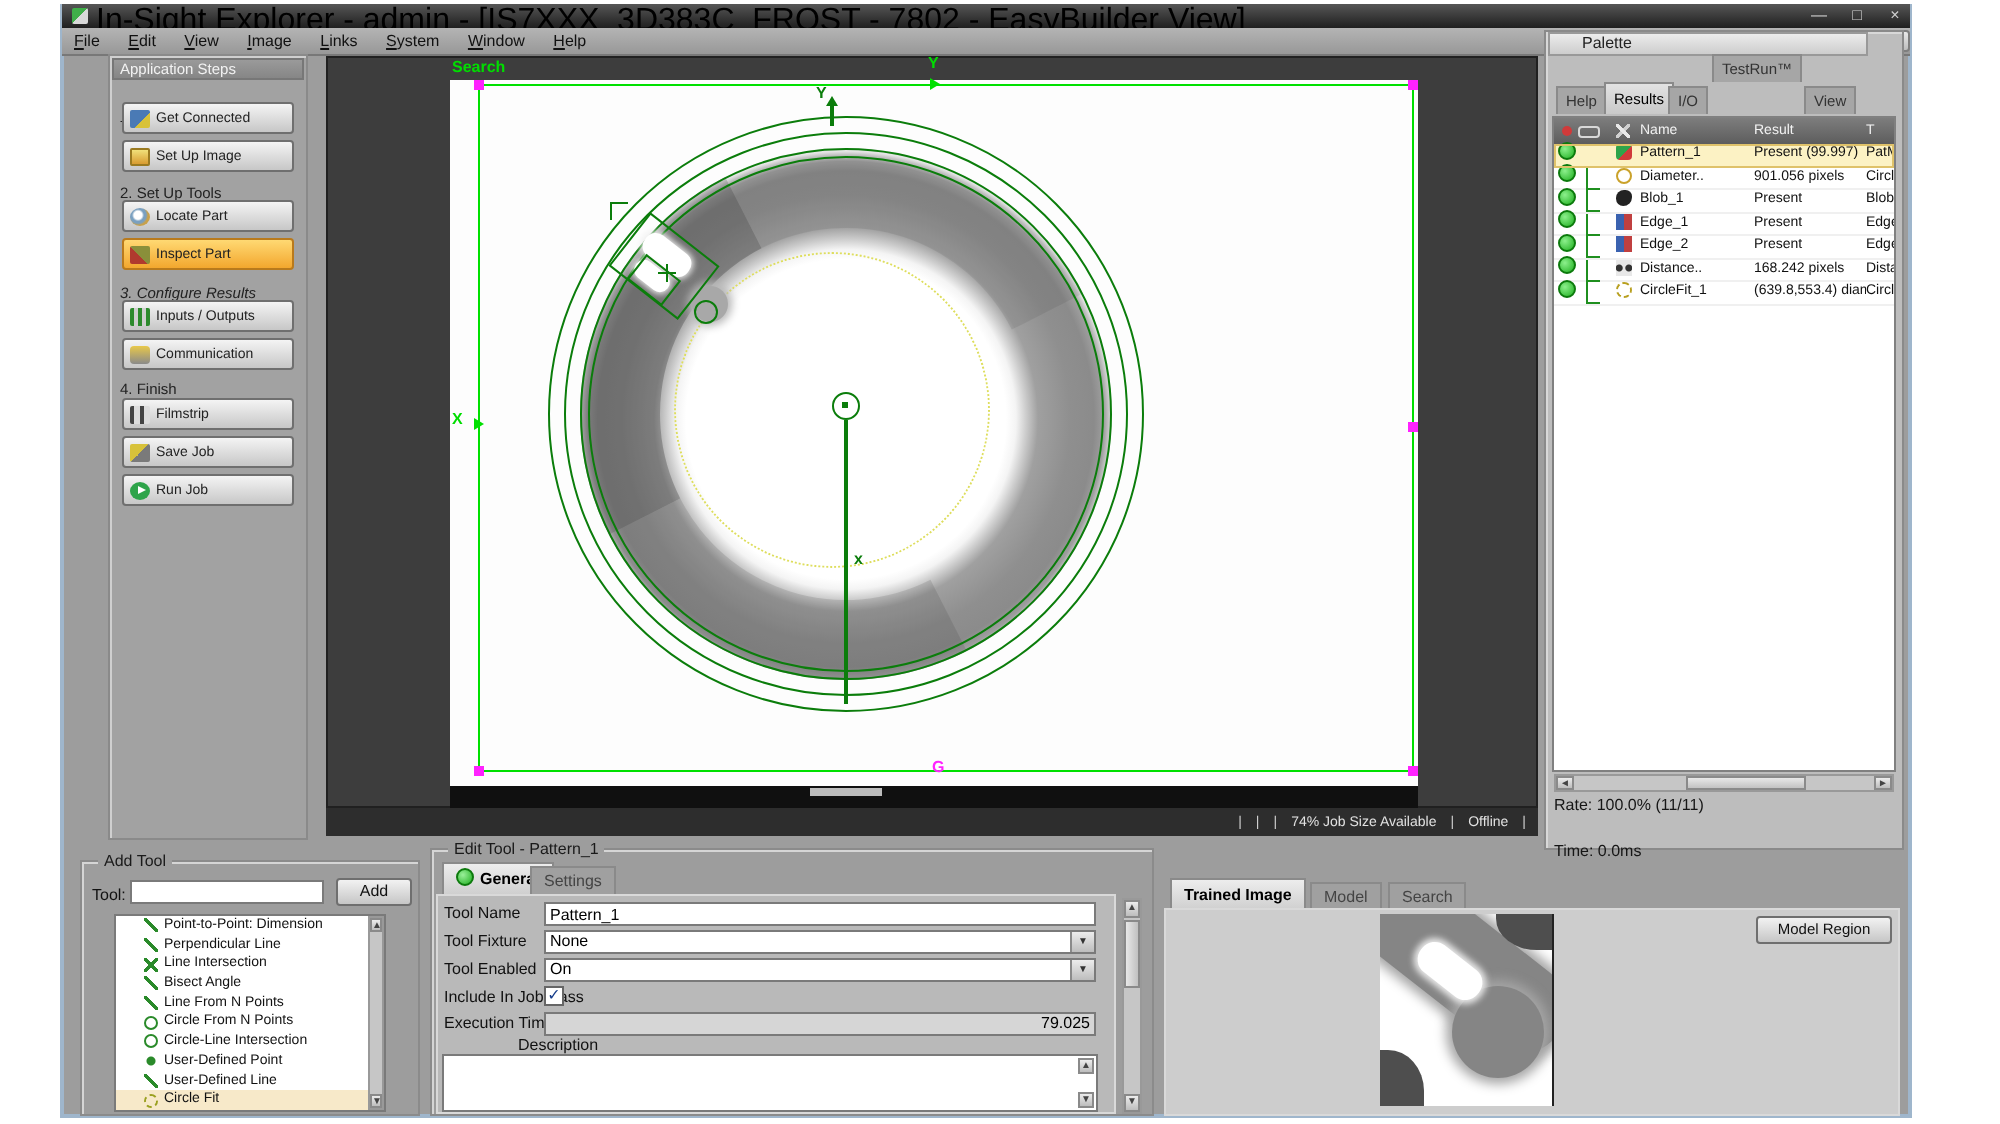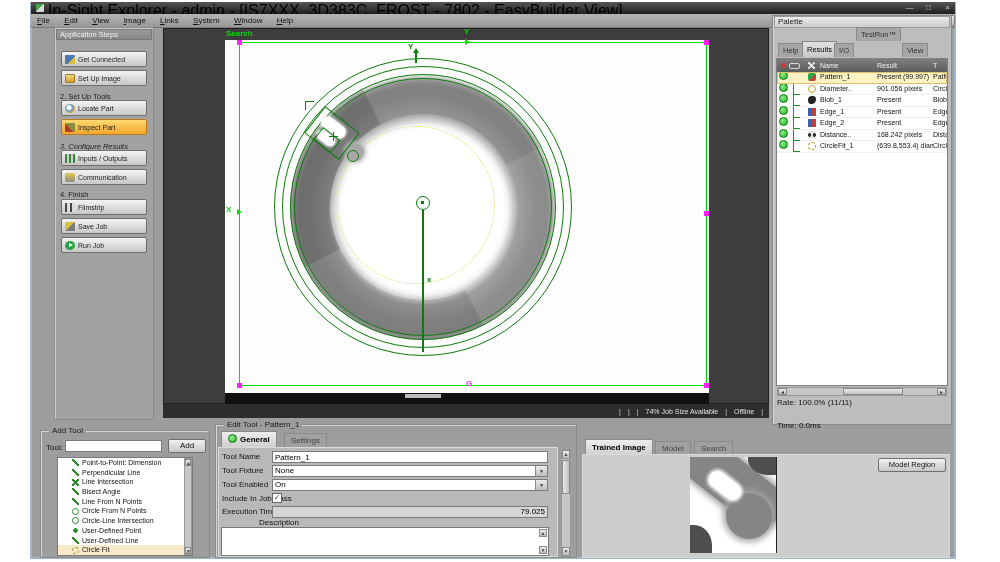--- a/index.html
+++ b/index.html
@@ -95,22 +95,22 @@
   .slot2{left:316px;top:133px;width:20px;height:10px;background:#fff;border-radius:5px;transform:rotate(38deg);box-shadow:0 0 3px 1px #eee;}
   .bulge{left:346px;top:143px;width:18px;height:18px;background:#a8a8a8;border-radius:50%;box-shadow:0 0 4px 2px #b8b8b8;}
   .pat-cross-v{left:333px;top:132px;width:1px;height:9px;background:#0b7d0b;}
   .pat-cross-h{left:329px;top:136px;width:9px;height:1px;background:#0b7d0b;}
   .pat-circ{left:347px;top:150px;width:12px;height:12px;border:1px solid #0b7d0b;border-radius:50%;box-sizing:border-box;}
   .pat-corner{left:305px;top:101px;width:8px;height:8px;border-left:1px solid #0b7d0b;border-top:1px solid #0b7d0b;}
 
   
   .palette{left:772px;top:15px;width:180px;height:410px;background:#bdbdbd;
     border:1px solid #8a8a8a;box-shadow:inset 1px 1px 0 #d8d8d8;box-sizing:border-box;}
-  .palette-title{left:774px;top:16px;width:176px;height:12px;background:linear-gradient(#ececec,#cdcdcd);
-    border:1px solid #999;box-sizing:border-box;font-size:8px;line-height:10px;padding-left:3px;color:#222;}
+  .palette-title{left:774px;top:16px;width:160px;height:12px;background:linear-gradient(#ececec,#cdcdcd);
+    border:1px solid #999;box-sizing:border-box;font-size:8px;line-height:10px;padding-left:16px;color:#222;}
   .ptab{height:14px;font-size:7.5px;line-height:14px;padding:0 4px;background:#a6a6a6;
     border:1px solid #8a8a8a;border-bottom:none;color:#333;box-sizing:border-box;}
   .ptab.sel{background:linear-gradient(#e2e2e2,#c9c9c9);height:16px;line-height:15px;color:#000;}
   .ptable{left:776px;top:58px;width:172px;height:328px;background:#fff;border:1px solid #808080;box-sizing:border-box;}
   .pt-head{display:flex;height:13px;background:linear-gradient(#7d7d7d,#5d5d5d);color:#f2f2f2;font-size:7px;line-height:13px;}
   .pt-row{display:flex;height:10.5px;font-size:7px;line-height:10.5px;color:#111;border-bottom:1px solid #f0f0f0;align-items:center;}
   .pt-row.sel{background:#fcf2c4;outline:1px solid #dfc26a;outline-offset:-1px;}
   .cA{width:12px;flex:0 0 auto;text-align:center;}
   .cB{width:14px;flex:0 0 auto;position:relative;}
   .cC{width:17px;flex:0 0 auto;text-align:center;}
@@ -481,21 +481,21 @@
   <span class="mini-btn up">▲</span>
   <span class="mini-btn dn">▼</span>
 </div>
 
 <div class="abs groupbox edittool-bg">
   <span class="gb-label">Edit Tool - Pattern_1</span>
 </div>
 <div class="abs etab sel" style="left:221px;top:431px;">
   <span class="gdot"></span><span>General</span>
 </div>
-<div class="abs etab" style="left:284px;top:433px;">Settings</div>
+<div class="abs etab" style="left:265px;top:433px;">Settings</div>
 <div class="abs et-content"></div>
 
 <div class="abs fl" style="left:222px;top:452px;">Tool Name</div>
 <input class="abs fld" style="top: 451px;" value="Pattern_1">
 <div class="abs fl" style="left:222px;top:466px;">Tool Fixture</div>
 <div class="abs fld" style="top:465px;"><span>None</span><span class="dd">▼</span></div>
 <div class="abs fl" style="left:222px;top:480px;">Tool Enabled</div>
 <div class="abs fld" style="top:479px;"><span>On</span><span class="dd">▼</span></div>
 <div class="abs fl" style="left:222px;top:494px;">Include In Job Pass</div>
 <div class="abs chk" style="top:493px;">✓</div>

